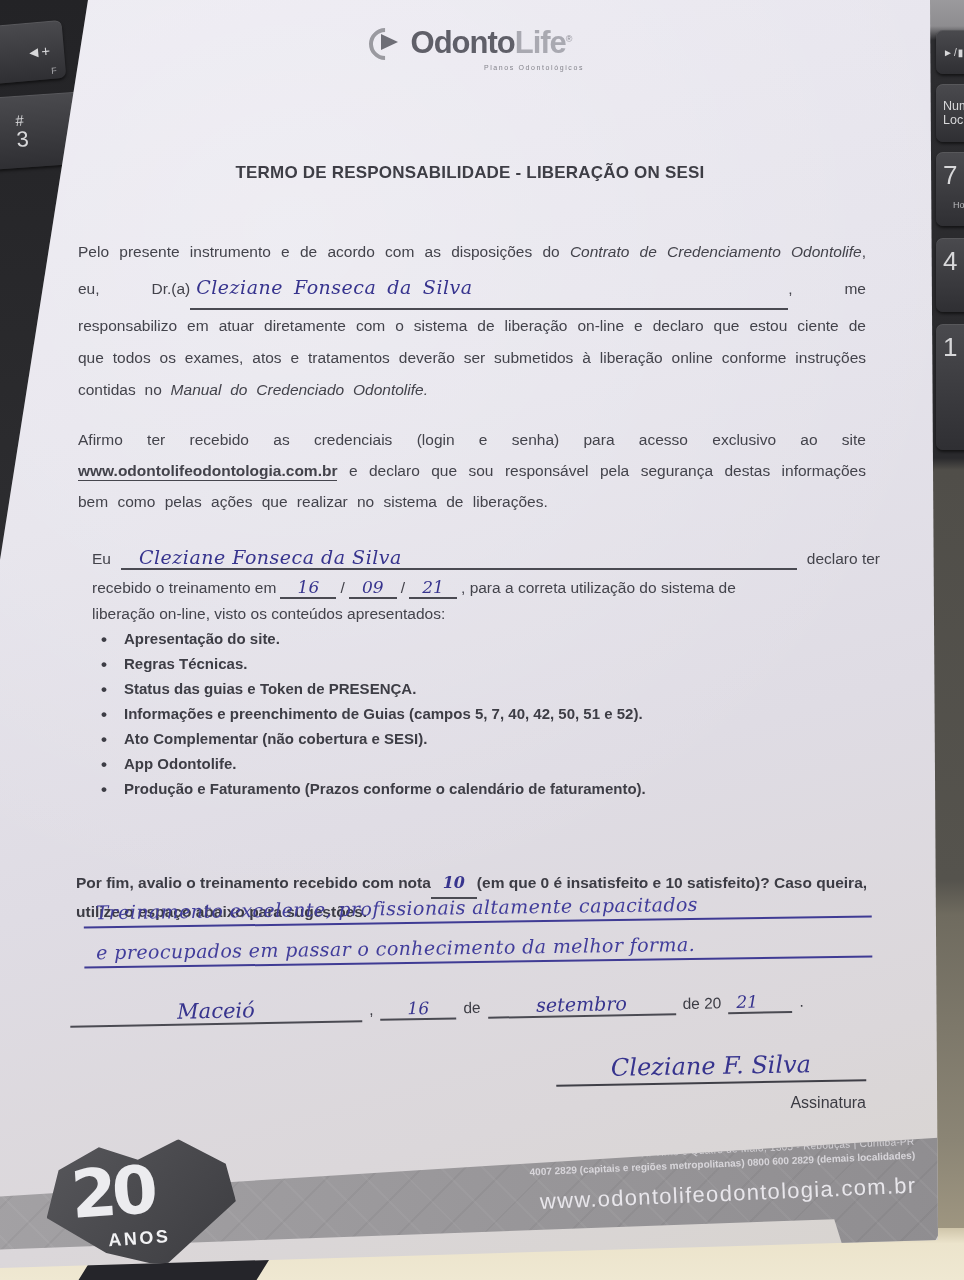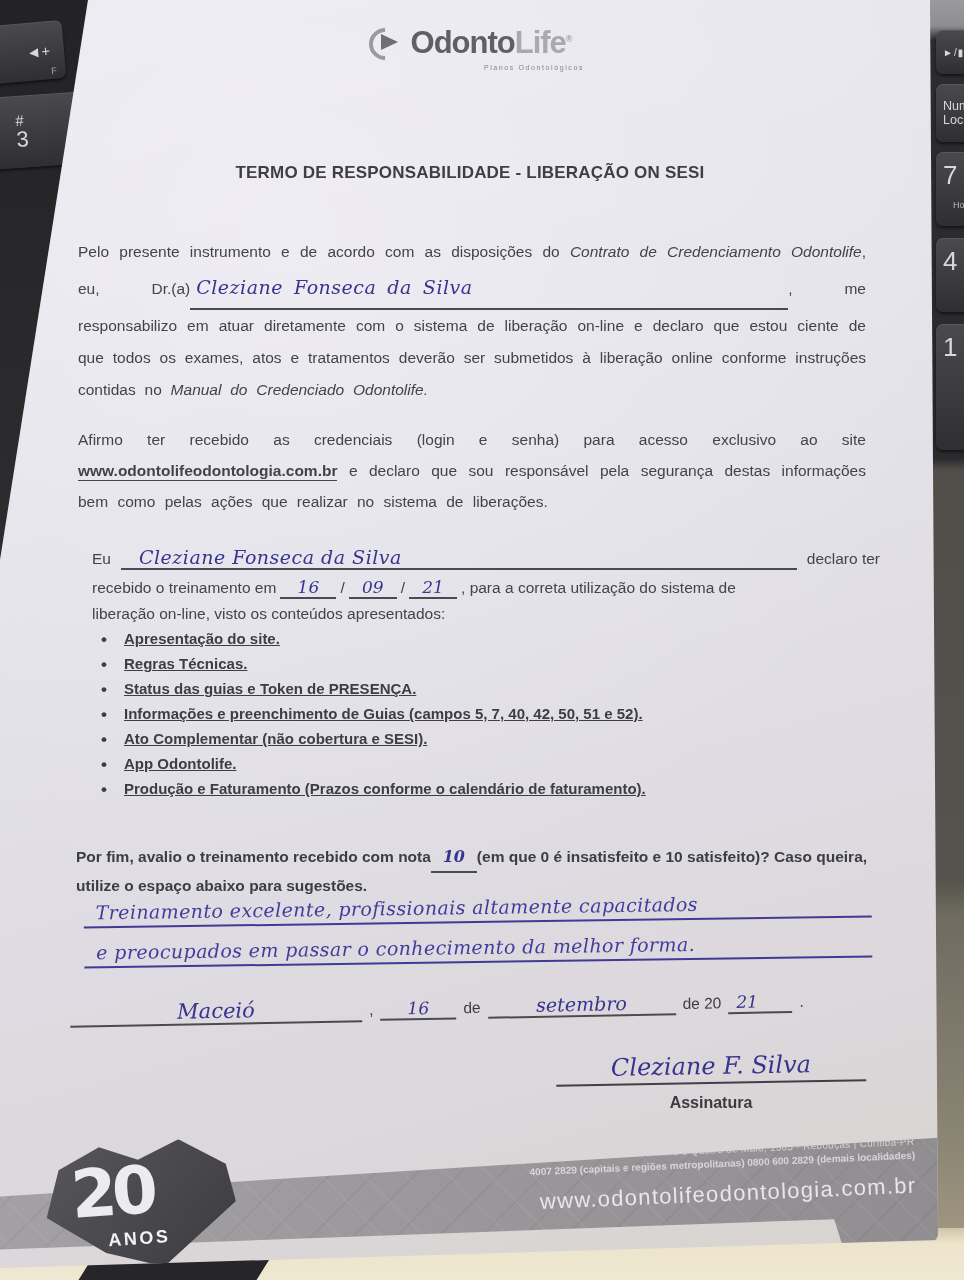--- a/index.html
+++ b/index.html
@@ -78,45 +78,45 @@
   .p3{left:78px;top:546px;width:788px;font-size:15.5px;margin-left:14px;}
   .p3-line1{display:flex;align-items:baseline;gap:10px;}
   .p3-cell{flex:1;border-bottom:2px solid #4a4a52;padding-left:18px;}
   .p3-line2{display:flex;align-items:baseline;margin-top:7px;gap:4px;}
   .date-cell{border-bottom:2px solid #4a4a52;text-align:center;font-size:17px;}
   .dc-day{width:56px;}.dc-m{width:48px;}.dc-y{width:48px;}
   .p3-line3{margin-top:6px;}
 
   .bullets{left:98px;top:626px;width:746px;margin:0;padding:0;}
   .bullets li{list-style:none;position:relative;padding-left:26px;font-weight:600;
-    font-size:15px;line-height:1.67;color:#3d3d45;text-decoration:underline;}
+    font-size:15px;line-height:1.67;color:#3d3d45;}
   .bullets li::before{content:"•";position:absolute;left:3px;top:0;font-size:17px;}
 
   .p4{left:76px;top:843px;width:802px;font-size:15.5px;font-weight:600;line-height:1.72;
     color:#3c3c44;text-align:left;}
   .score-cell{display:inline-block;width:46px;border-bottom:2px solid #4a4a52;
-    text-align:center;font-size:16px;}
+    text-align:center;font-size:16px;margin-top:26px;}
 
   .sug{left:84px;top:896px;width:788px;transform:rotate(-0.8deg);}
   .sug-line{font-family:"DejaVu Serif",serif;font-style:italic;color:#413d9b;font-size:19px;
     border-bottom:2px solid #3f3b94;padding:0 6px 3px 12px;margin-bottom:13px;letter-spacing:.4px;}
 
   .cityline{left:70px;top:994px;width:814px;display:flex;align-items:baseline;
     font-size:15.5px;color:#3c3c44;transform:rotate(-1.1deg);}
   .c-cell{border-bottom:2px solid #4a4a52;text-align:center;}
   .c-city{flex:0 0 292px;font-size:21px;}
   .c-day{flex:0 0 76px;font-size:17px;}
   .c-month{flex:0 0 188px;font-size:19px;}
   .c-year{flex:0 0 56px;font-size:17px;text-align:left;padding-left:8px;}
   .c-print{margin:0 7px;white-space:nowrap;}
 
   .sig{left:556px;top:1052px;width:310px;text-align:center;}
   .sig-name{font-size:24px;padding-bottom:2px;border-bottom:2px solid #3f3f47;
     transform:rotate(-1deg);}
-  .sig-label{margin-top:10px;font-size:16px;font-weight:700;color:#3b3b43;}
+  .sig-label{margin-top:10px;font-size:16px;font-weight:400;color:#3b3b43;text-align:right;}
 
   
   .band{left:0;top:1128px;width:948px;height:152px;
     background:
       repeating-linear-gradient(45deg,rgba(255,255,255,.045) 0 2px,transparent 2px 30px),
       repeating-linear-gradient(-45deg,rgba(0,0,0,.04) 0 2px,transparent 2px 30px),
       linear-gradient(100deg,#a3a1a4,#8f8d90);
     clip-path:polygon(0% 45%,100% 6%,100% 58%,96.5% 100%,90% 100%,88% 60%,0% 80%);}
   .band-texts{position:absolute;right:32px;top:16px;text-align:right;
     transform:rotate(-2.5deg);color:#e3e1e6;}

